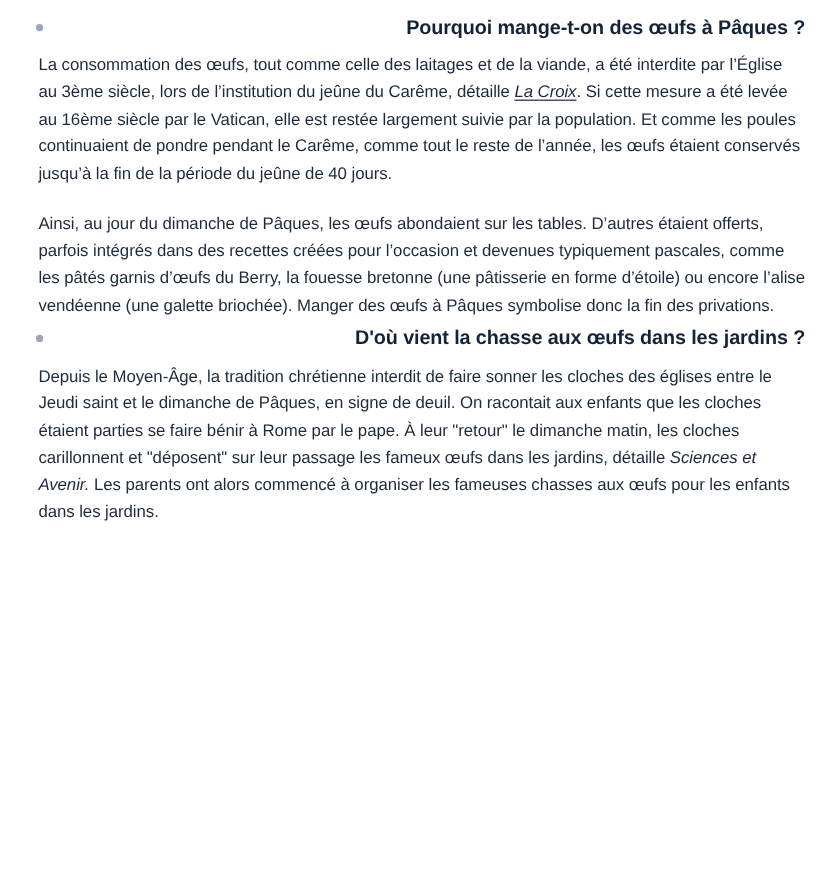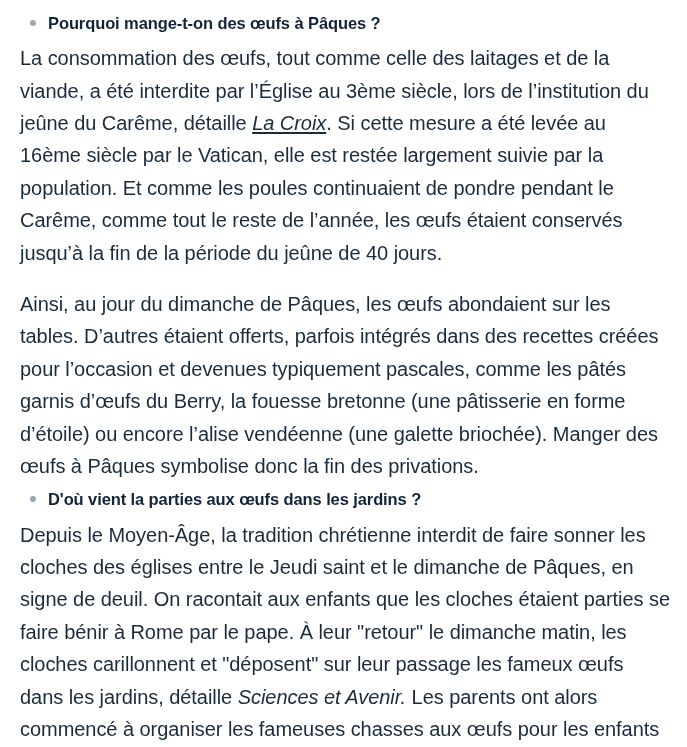--- a/index.html
+++ b/index.html
@@ -19,40 +19,41 @@
     box-sizing: border-box;
   }
   .section {
     margin-bottom: 6px;
   }
   .heading {
     display: flex;
     align-items: flex-start;
     margin: 0 0 8px 0;
     padding-left: 14px;
+    justify-content: space-between;
   }
   .bullet {
     flex: 0 0 auto;
     width: 6px;
     height: 6px;
     border-radius: 50%;
     background: #9aa6b4;
     margin-top: 8px;
     margin-right: 12px;
   }
   .heading-text {
     font-size: 16.5px;
     font-weight: bold;
     line-height: 1.35;
     color: #13243a;
     letter-spacing: -0.1px;
   }
   p.para {
-    margin: 0 0 19px 4px;
-    font-size: 20px;
+    margin: 0 0 19px 16px;
+    font-size: 14px;
     line-height: 1.62;
     color: #1b2a3d;
     letter-spacing: -0.05px;
   }
   p.para:last-child {
     margin-bottom: 0;
   }
   .section + .section {
     margin-top: 4px;
   }
@@ -75,18 +76,18 @@
       <span class="bullet"></span>
       <span class="heading-text">Pourquoi mange-t-on des œufs à Pâques ?</span>
     </div>
     <p class="para"><span>La consommation des œufs, tout comme celle des laitages et de la viande, a été interdite par l’Église au 3ème siècle, lors de l’institution du jeûne du Carême, détaille </span><a class="inline-link" href="#">La Croix</a><span>. Si cette mesure a été levée au 16ème siècle par le Vatican, elle est restée largement suivie par la population. Et comme les poules continuaient de pondre pendant le Carême, comme tout le reste de l’année, les œufs étaient conservés jusqu’à la fin de la période du jeûne de 40 jours.</span></p>
     <p class="para">Ainsi, au jour du dimanche de Pâques, les œufs abondaient sur les tables. D’autres étaient offerts, parfois intégrés dans des recettes créées pour l’occasion et devenues typiquement pascales, comme les pâtés garnis d’œufs du Berry, la fouesse bretonne (une pâtisserie en forme d’étoile) ou encore l’alise vendéenne (une galette briochée). Manger des œufs à Pâques symbolise donc la fin des privations.</p>
   </div>
 
   <div class="section">
     <div class="heading">
       <span class="bullet"></span>
-      <span class="heading-text">D'où vient la parties aux œufs dans les jardins ?</span>
+      <span class="heading-text">D'où vient la chasse aux œufs dans les jardins ?</span>
     </div>
     <p class="para"><span>Depuis le Moyen-Âge, la tradition chrétienne interdit de faire sonner les cloches des églises entre le Jeudi saint et le dimanche de Pâques, en signe de deuil. On racontait aux enfants que les cloches étaient parties se faire bénir à Rome par le pape. À leur "retour" le dimanche matin, les cloches carillonnent et "déposent" sur leur passage les fameux œufs dans les jardins, détaille </span><em class="cite">Sciences et Avenir.</em><span> Les parents ont alors commencé à organiser les fameuses chasses aux œufs pour les enfants dans les jardins.</span></p>
   </div>
 
 </div>
 
 </body></html>

